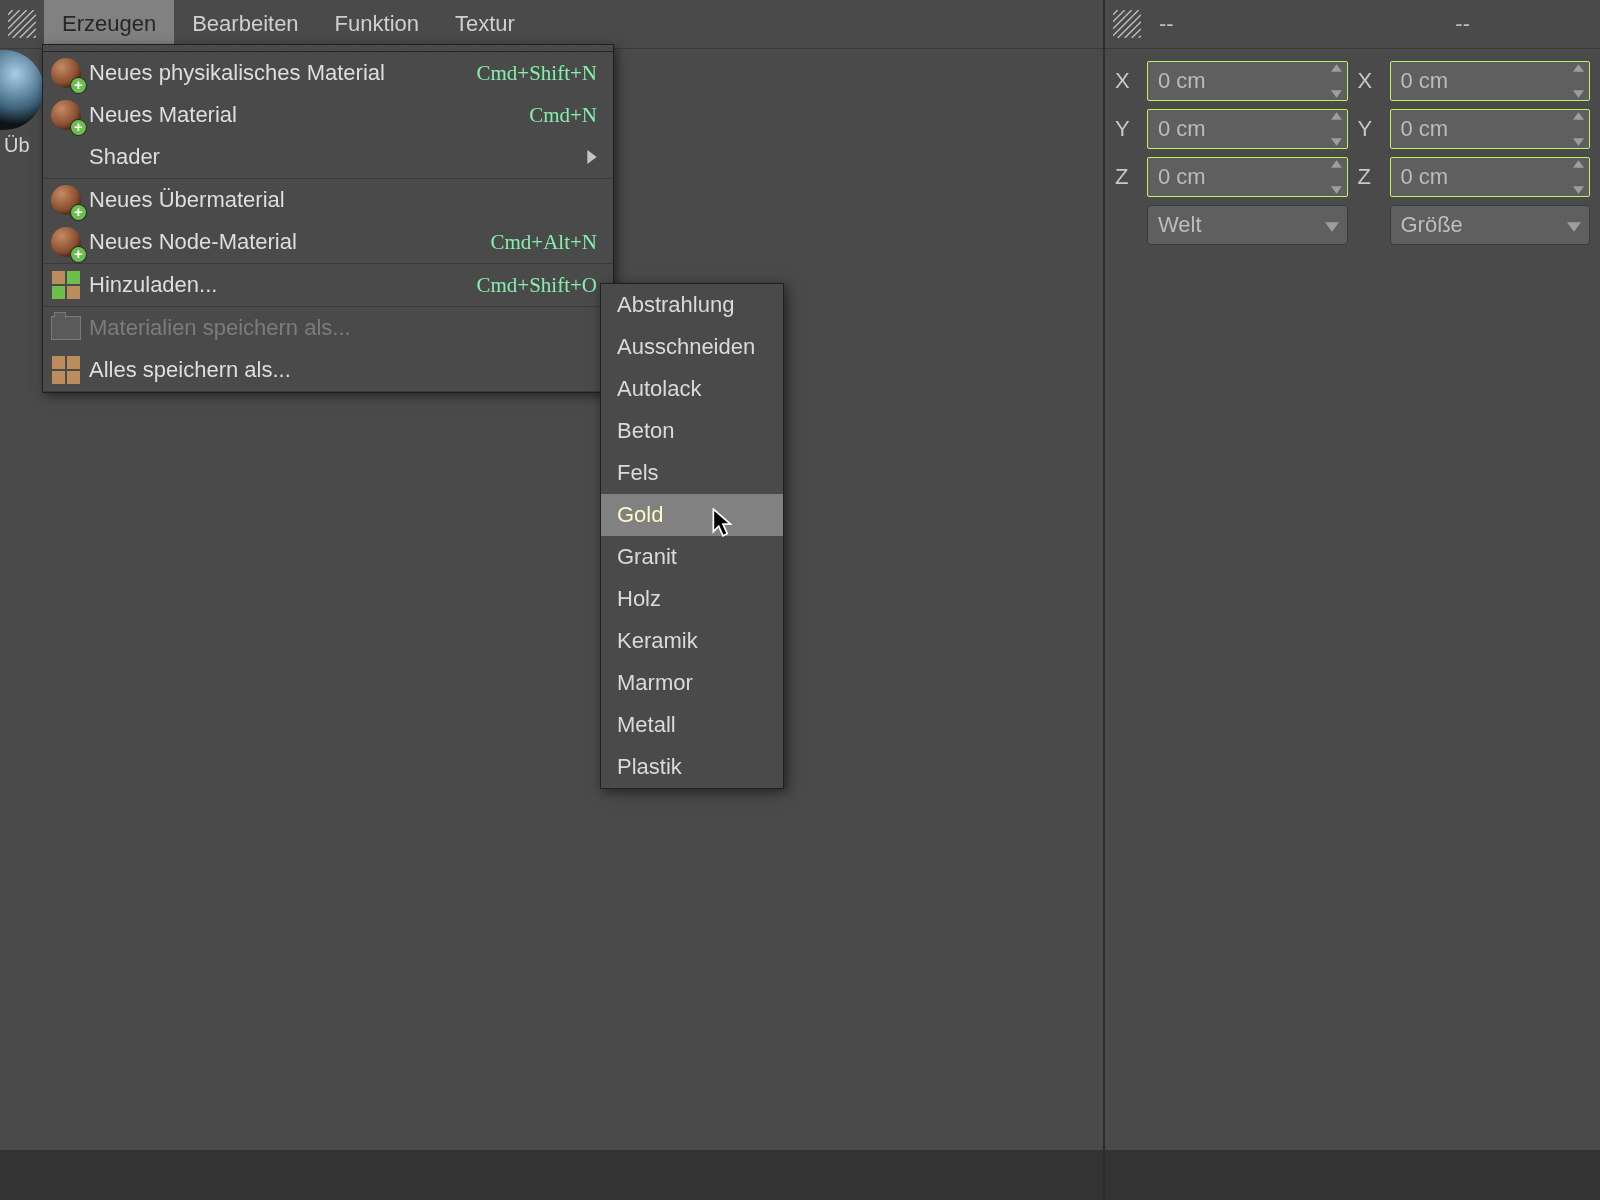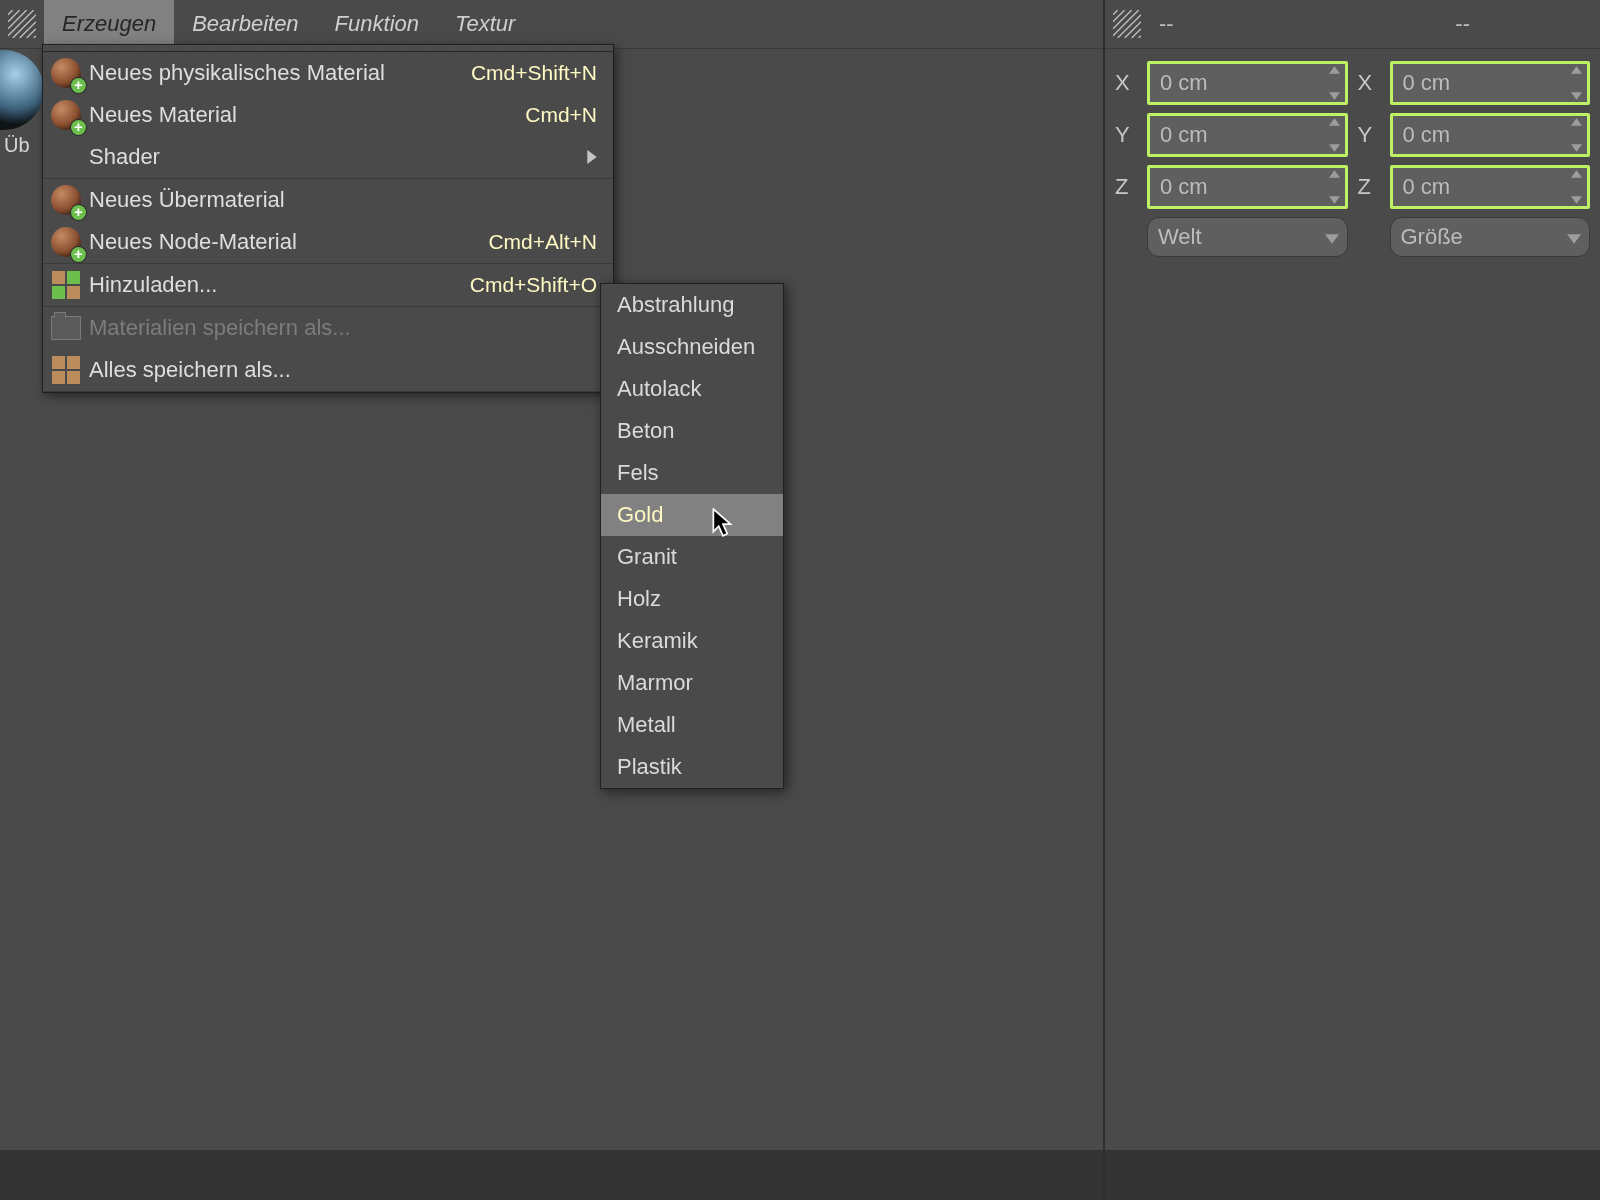--- a/index.html
+++ b/index.html
@@ -56,21 +56,20 @@
     align-items: center;
     justify-content: center;
   }
   .hatch-icon svg { width: 28px; height: 28px; }
 
   .menu-name {
     padding: 0 18px;
     height: 48px;
     line-height: 48px;
     color: #cfcfcf;
-    font-style: italic;
   }
   .menu-name.active {
     background: #818181;
     color: #262626;
   }
 
   
   .mat-thumb {
     position: absolute;
     left: 0;
@@ -121,22 +120,23 @@
     width: 46px;
     display: flex;
     align-items: center;
     justify-content: center;
     flex: 0 0 46px;
   }
   .dd-item .label {
     flex: 1 1 auto;
   }
   .dd-item .shortcut {
-    color: #fef9c3;
+    color: #86efac;
     font-size: 21px;
+    font-family: Liberation Serif, serif;
   }
   .dd-item.disabled .label,
   .dd-item.disabled .shortcut { color: #7c7c7c; }
 
   .dd-sep {
     height: 1px;
     background: #3a3a3a;
     margin: 0;
   }
 
@@ -251,21 +251,21 @@
   }
   .axis-label {
     width: 22px;
     color: #c8c8c8;
     font-size: 22px;
   }
   .num-field {
     flex: 1 1 0;
     height: 38px;
     background: #5f5f5f;
-    border: 3px solid #bef264;
+    border: 1px solid #bef264;
     border-radius: 2px;
     display: flex;
     align-items: center;
     padding: 0 10px;
     color: #bcbcbc;
     position: relative;
   }
   .num-field .spinners {
     position: absolute;
     right: 3px;
@@ -276,21 +276,21 @@
     flex-direction: column;
     justify-content: space-between;
   }
   .num-field .spinners svg { width: 11px; height: 8px; display:block; }
 
   .sel-field {
     flex: 1 1 0;
     height: 38px;
     background: #5f5f5f;
     border: 1px solid #3a3a3a;
-    border-radius: 12px;
+    border-radius: 4px;
     display: flex;
     align-items: center;
     padding: 0 10px;
     color: #bcbcbc;
     position: relative;
   }
   .sel-field .dd-arrow {
     position: absolute;
     right: 8px;
     top: 50%;

